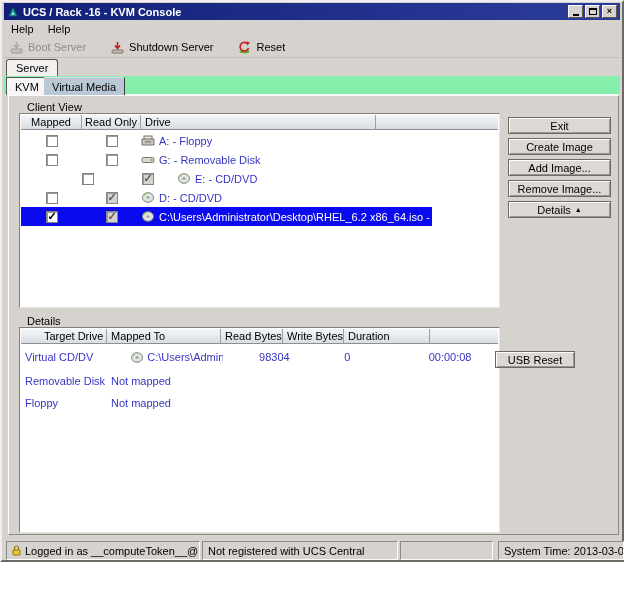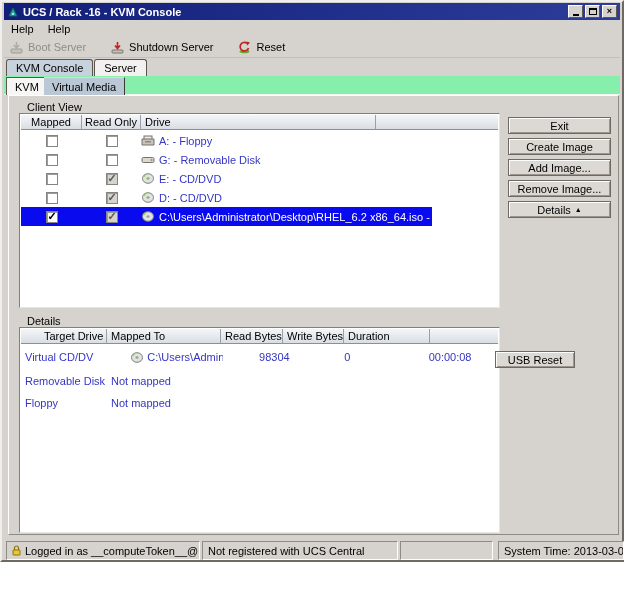--- a/index.html
+++ b/index.html
@@ -140,21 +140,20 @@
             <ellipse cx="7.5" cy="10.5" rx="5" ry="1.8" fill="#6aa832"></ellipse>
             <path d="M11.5 7 A4.3 4.3 0 1 1 10 2.3" fill="none" stroke="#c42020" stroke-width="1.6"></path>
             <polygon points="9.2,0.4 13,1.6 10.2,4.4" fill="#c42020"></polygon>
           </svg>
       </span>
       <span>Reset</span>
     </span>
   </div>
 
   <div class="tabrow1">
-    <span class="tab1 active">KVM Console</span>
     <span class="tab1 idle">Server</span>
   </div>
 
   <div class="tabstrip2">
     <span class="tab2 active">KVM</span>
     <span class="tab2 idle">Virtual Media</span>
   </div>
 
   <div class="content">
 
@@ -198,21 +197,21 @@
             <span class="icon">
               <svg width="14" height="11" viewBox="0 0 14 11">
                 <rect x="1" y="3.5" width="12" height="5" rx="1.5" fill="#dcd8d0" stroke="#76726a"></rect>
                 <circle cx="10.5" cy="6" r="1" fill="#8e8a82"></circle>
               </svg>
             </span>
             <span>G: - Removable Disk</span>
           </span>
       </div>
 
-      <div class="cv-row" style="top:55px;">
+      <div class="cv-row" style="top:55px;padding-left:36px;">
         <span class="cell-m">
             <span class="cb"></span>
           </span>
         <span class="cell-r">
             <span class="cb ro checked"></span>
           </span>
         <span class="cell-d">
             <span class="icon">
               <svg width="14" height="11" viewBox="0 0 14 11">
                 <ellipse cx="7" cy="5.5" rx="5.5" ry="4.8" fill="#dfe4de" stroke="#7c827a"></ellipse>

